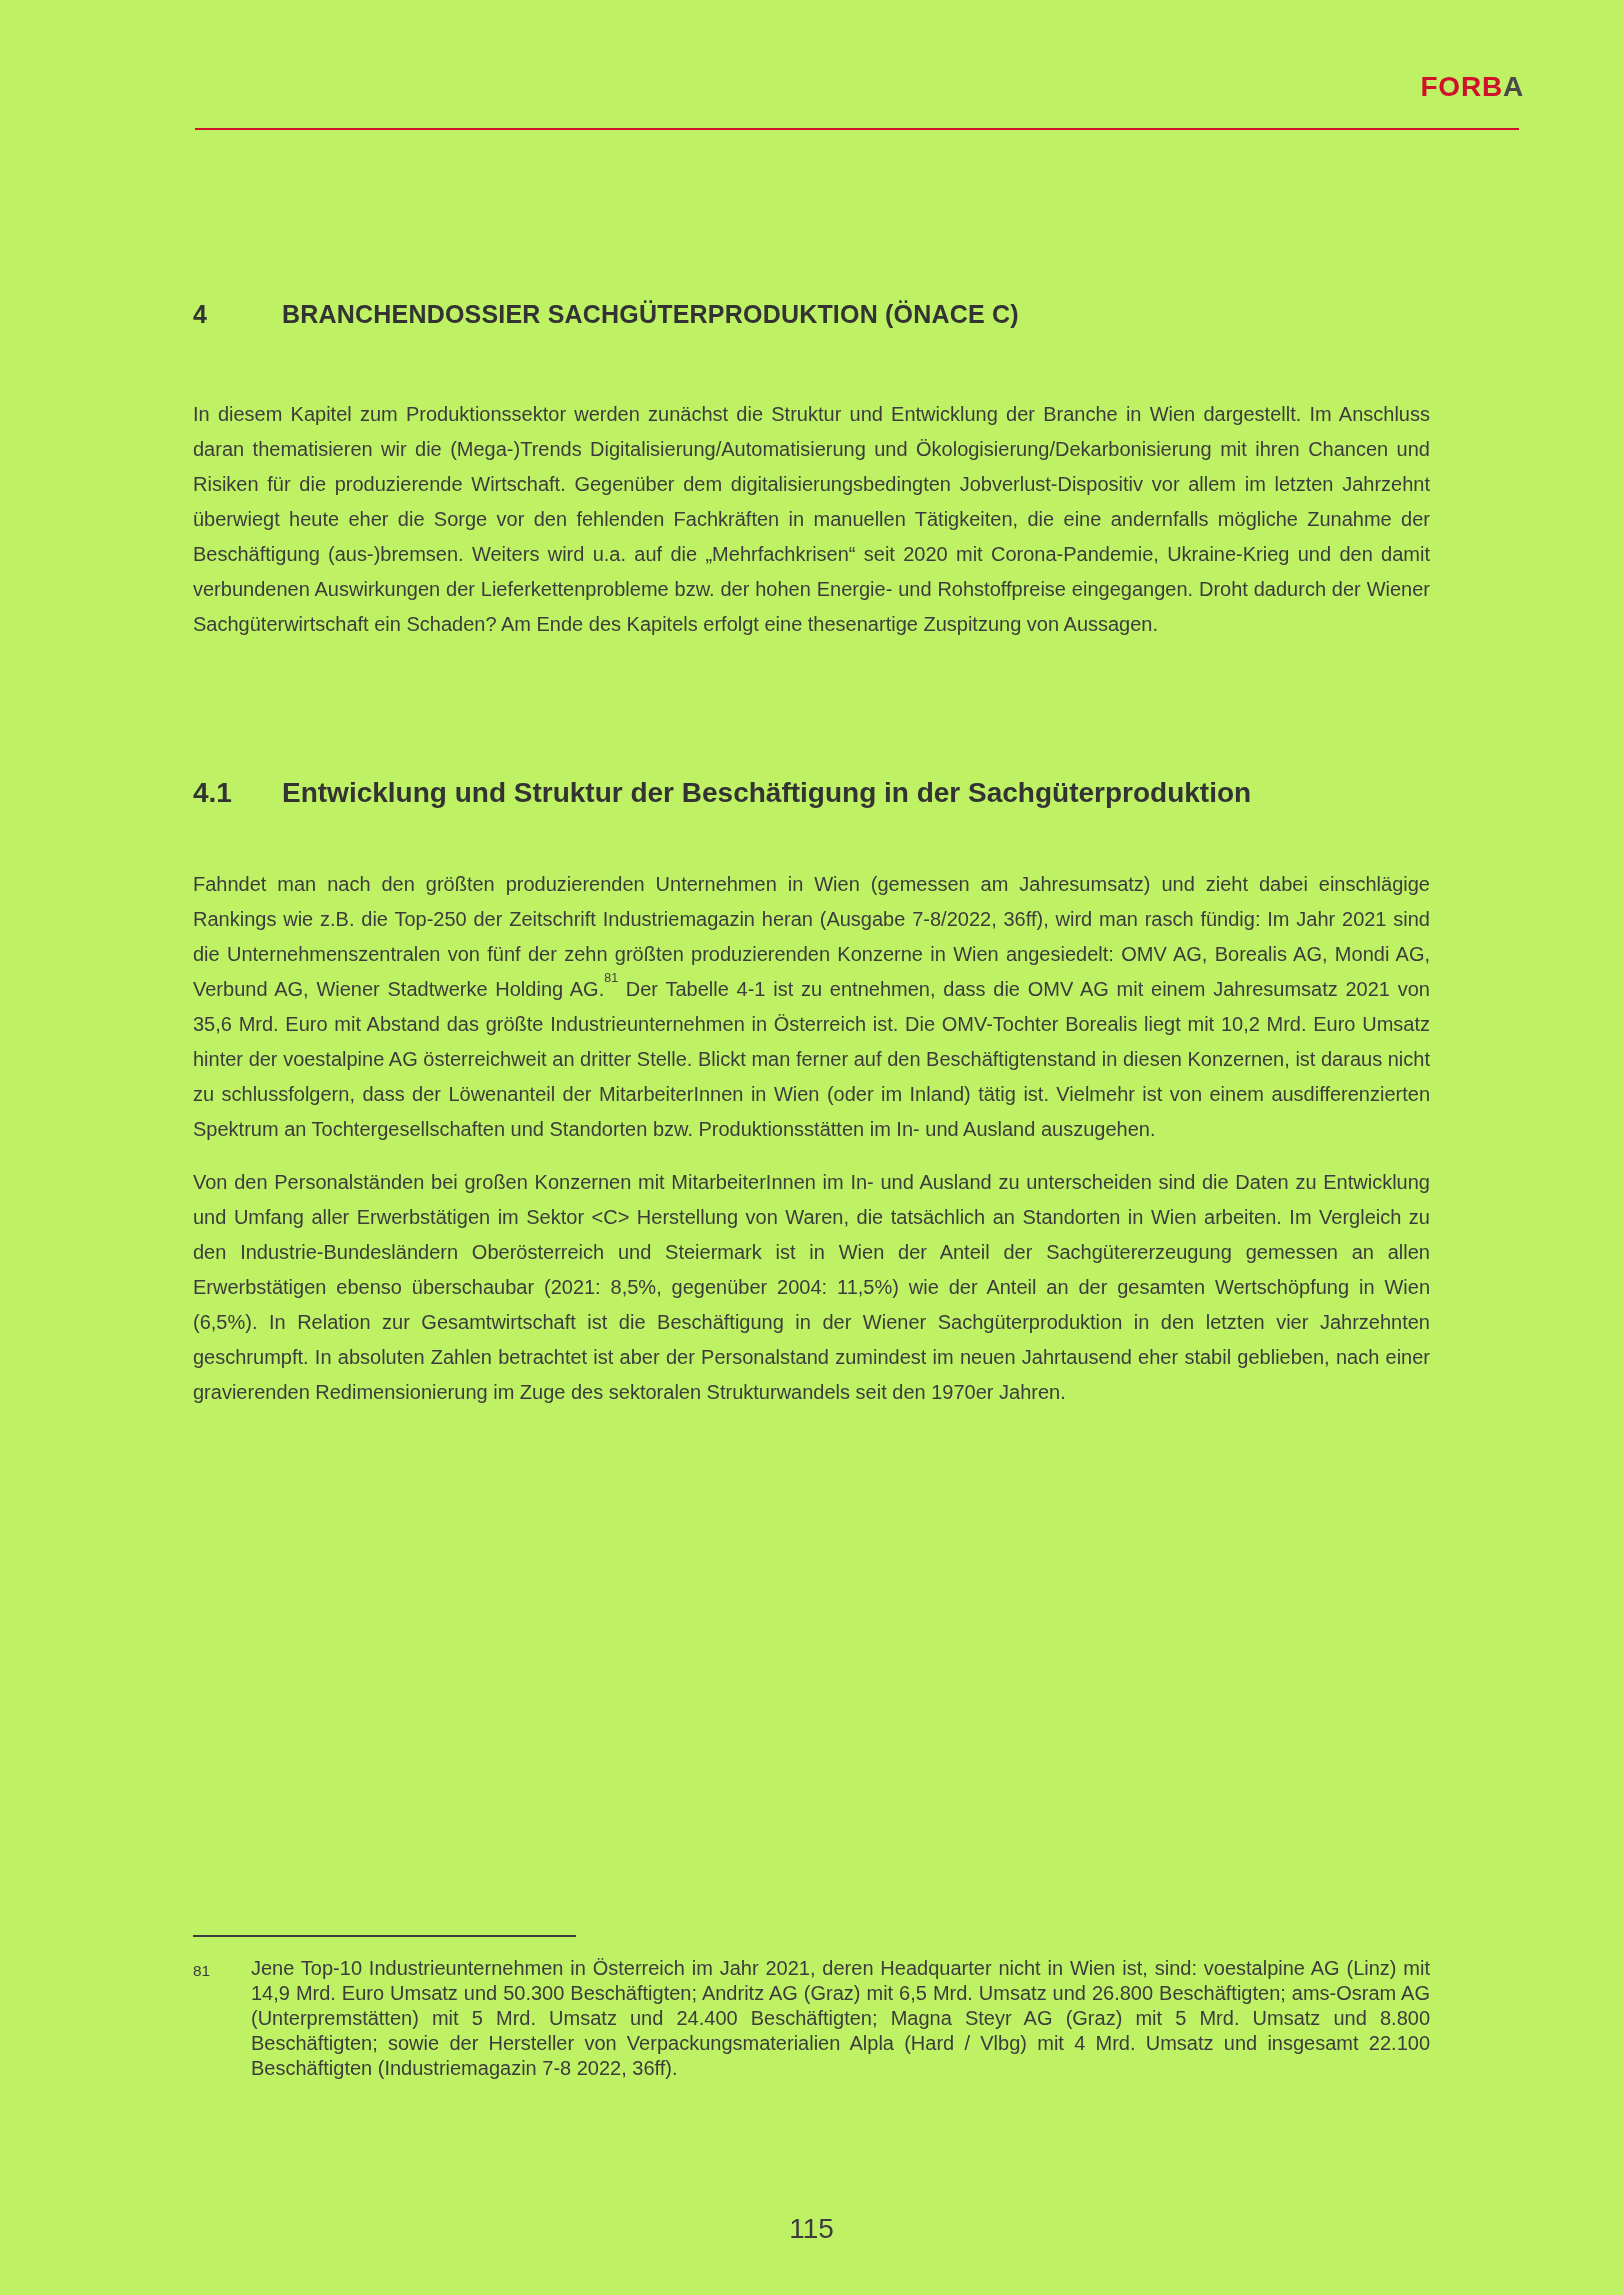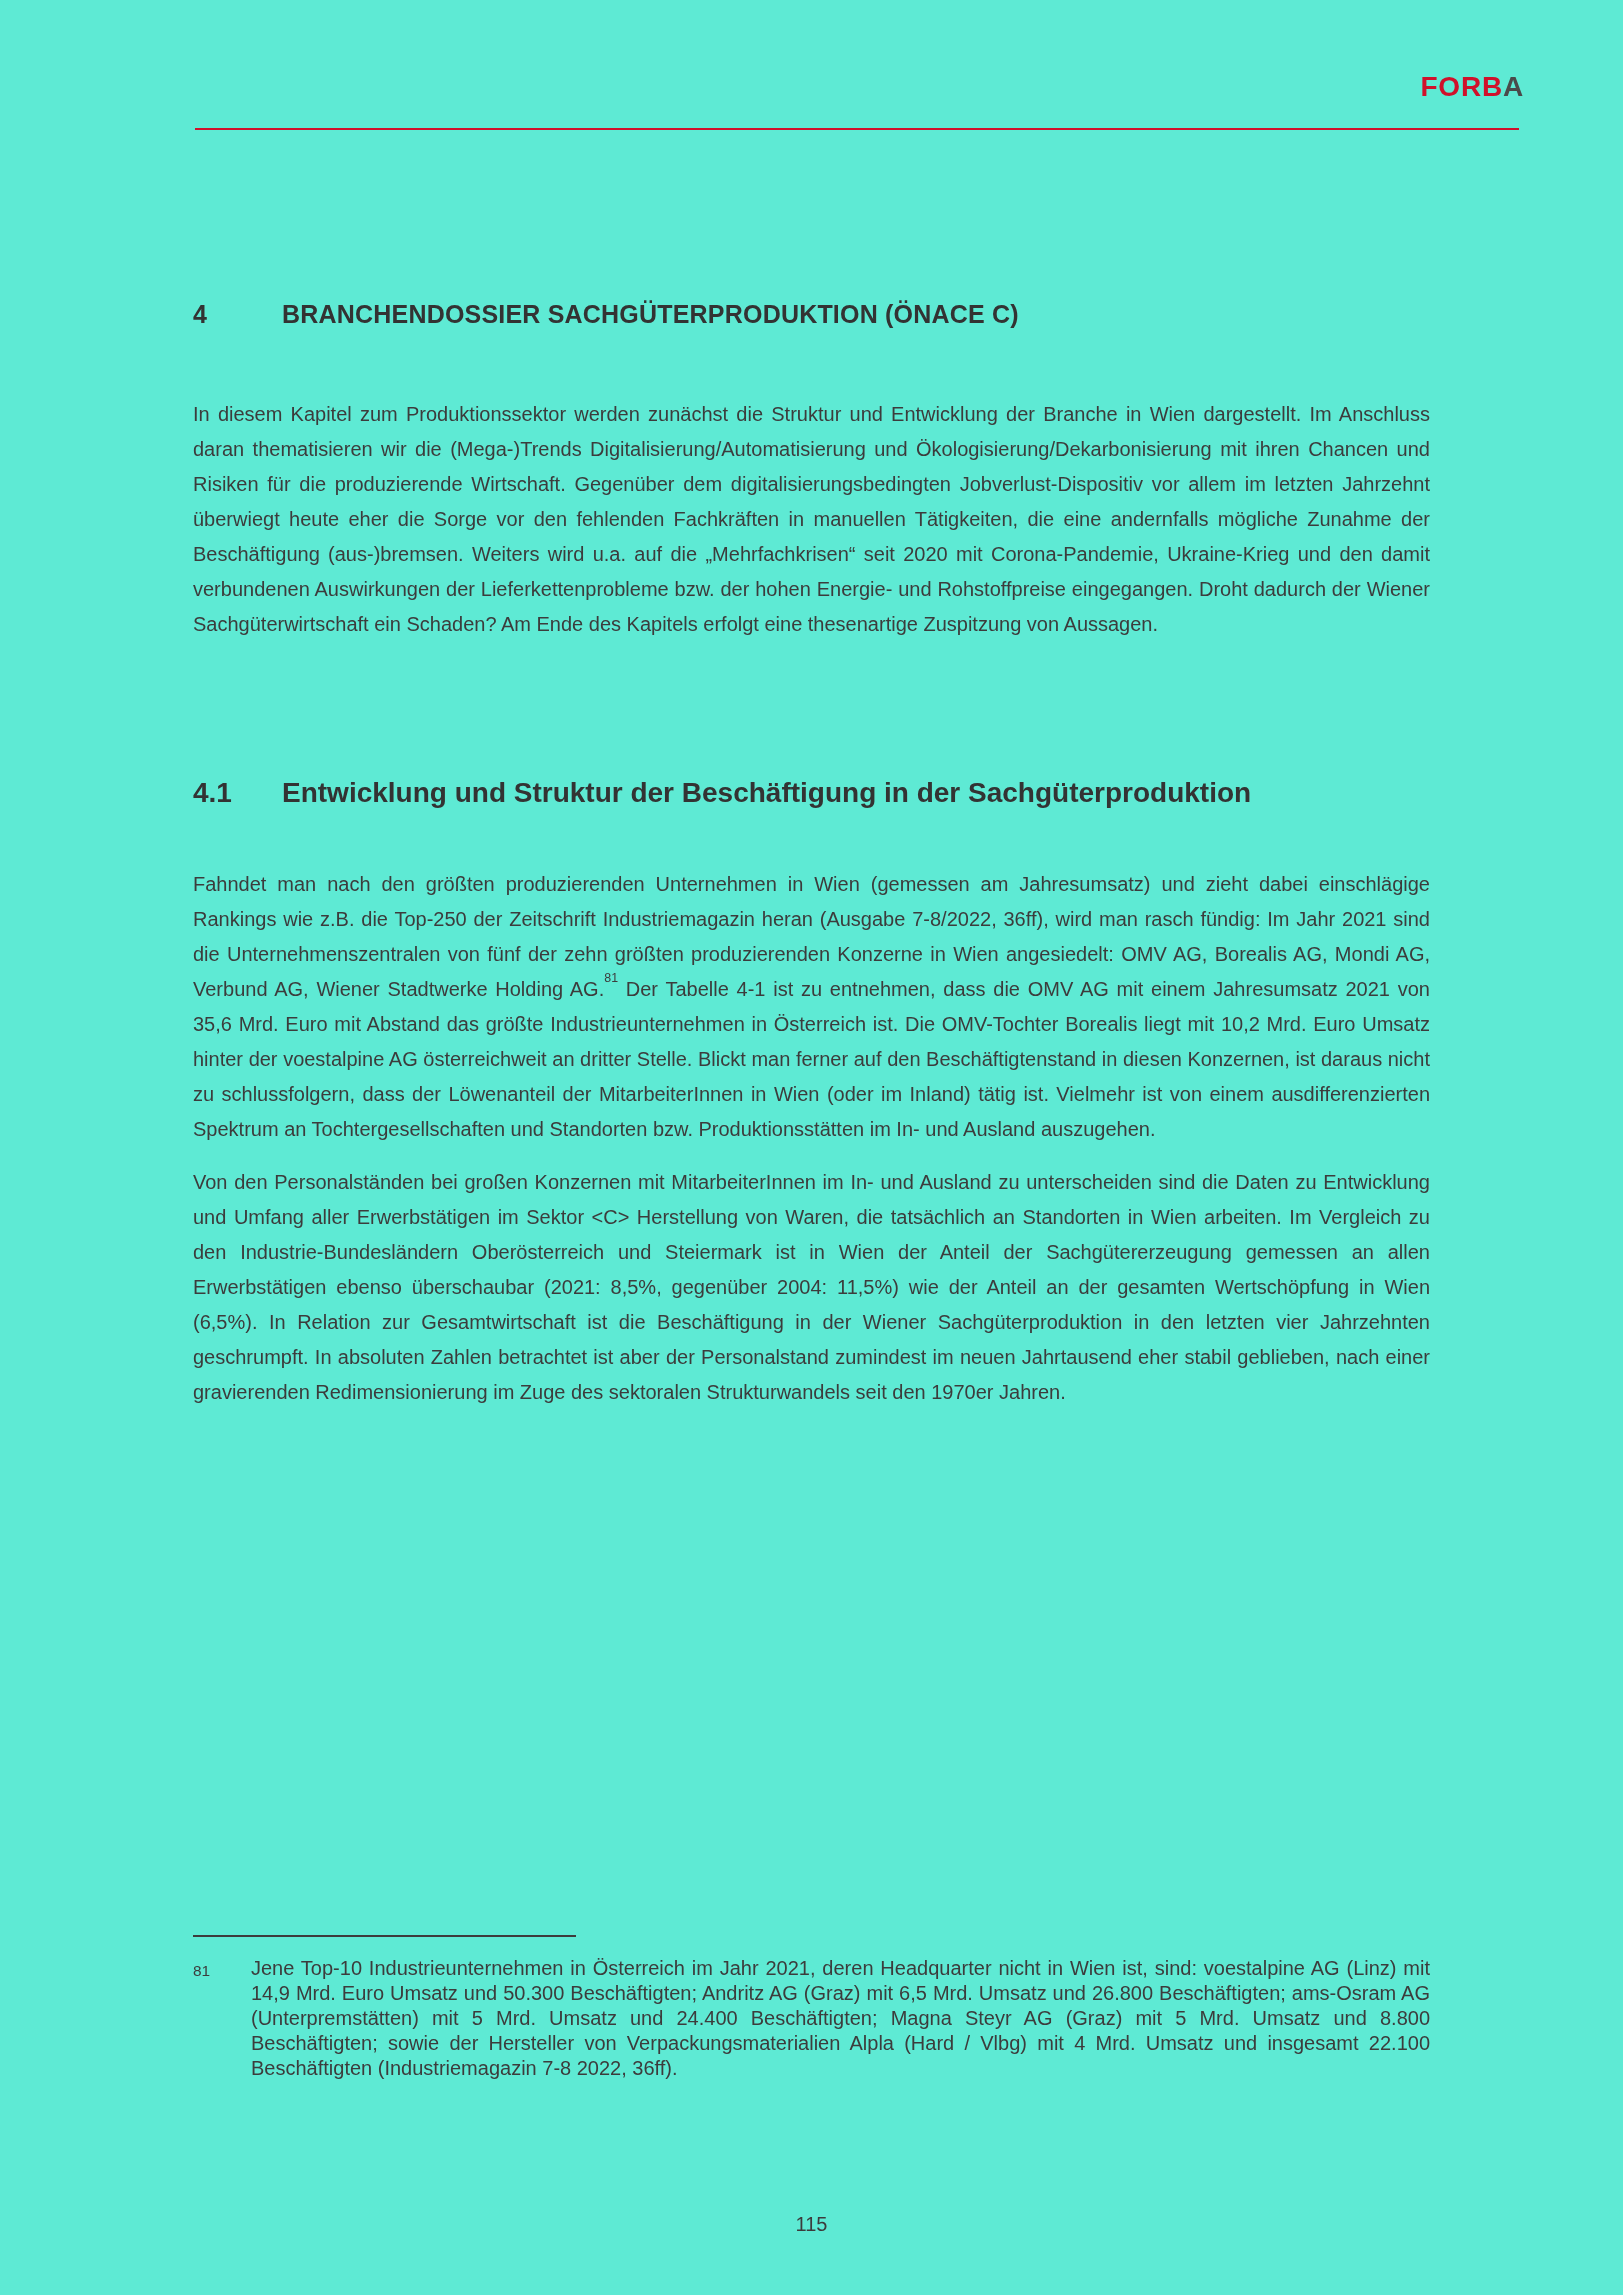--- a/index.html
+++ b/index.html
@@ -2,21 +2,21 @@
 <html style="--accent: #d0112b; --logo_accent: #4a4a4a; --text: #3c3c3c;font-size:13px"><head>
 <meta charset="utf-8">
 <style>
   * { margin: 0; padding: 0; box-sizing: border-box; }
   html, body { background: #ffffff; }
 
   .page {
     position: relative;
     width: 1623px;
     height: 2295px;
-    background: #5eead4;
+    background: #bef264;
     font-family: "Liberation Sans", "DejaVu Sans", sans-serif;
     color: var(--text, #3c3c3c);
     overflow: hidden;
   }
 
   
   .logo {
     position: absolute;
     top: 71px;
     right: 99px;
@@ -107,21 +107,21 @@
     text-align: justify;
     margin-left: 16px;
   }
 
   .page-number {
     position: absolute;
     top: 2213px;
     left: 193px;
     width: 1237px;
     text-align: center;
-    font-size: 20px;
+    font-size: 28px;
     color: #3c3c3c;
   }
 </style>
 </head>
 <body>
 
 <div class="page">
 
   <div class="logo"><span class="logo-main">FORB</span><span class="logo-accent">A</span></div>
 

